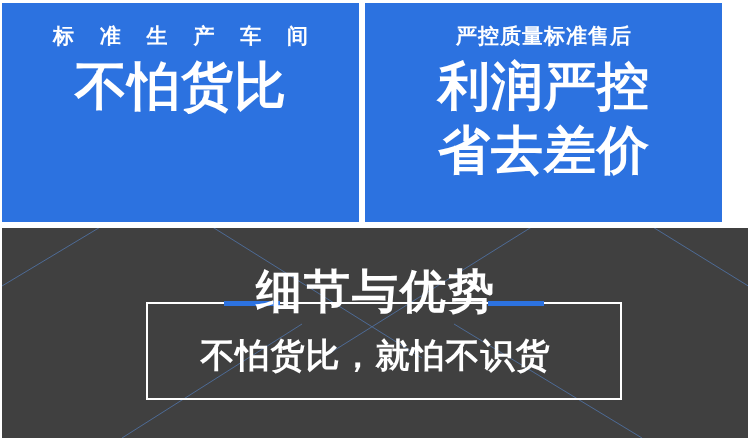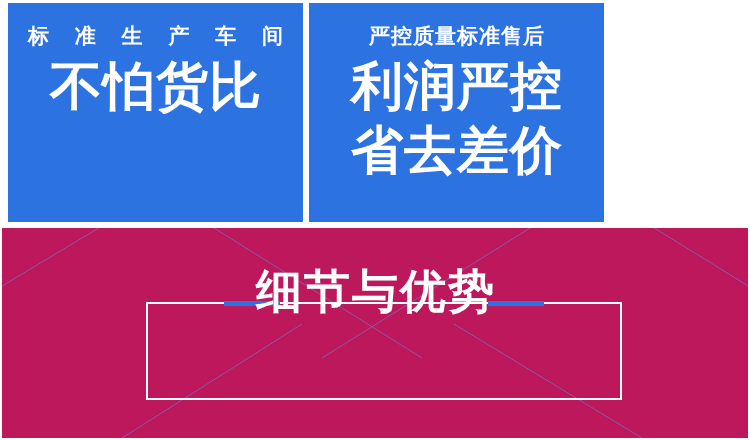--- a/index.html
+++ b/index.html
@@ -16,23 +16,23 @@
     width: 750px;
     height: 440px;
     background: #ffffff;
     overflow: hidden;
     box-sizing: border-box;
   }
 
   
   .top-row {
     position: absolute;
-    left: 8px;
+    left: 2px;
     top: 3px;
-    width: 596px;
+    width: 720px;
     height: 219px;
     display: flex;
     gap: 6px;
   }
   .panel {
     position: relative;
     flex: 1 1 0;
     background: #2c72e0;
     overflow: hidden;
   }
@@ -82,21 +82,21 @@
     margin-top: 4px;
   }
 
   
   .bottom-panel {
     position: absolute;
     left: 2px;
     top: 228px;
     width: 746px;
     height: 210px;
-    background: #be185d;
+    background: #404040;
     overflow: hidden;
   }
   .watermark {
     position: absolute;
     left: 0;
     top: 0;
     width: 100%;
     height: 100%;
     pointer-events: none;
     opacity: 0.5;
@@ -193,17 +193,18 @@
         <line x1="756" y1="64" x2="620" y2="-20"></line>
       </g>
     </svg>
 
     <div class="bottom-content">
       <div class="frame"></div>
       <div class="frame-gap left"></div>
       <div class="frame-gap right"></div>
 
       <div class="big-title">细节与优势</div>
+      <div class="sub-title">不怕货比，就怕不识货</div>
     </div>
 
   </div>
 
 </div>
 
 </body></html>

